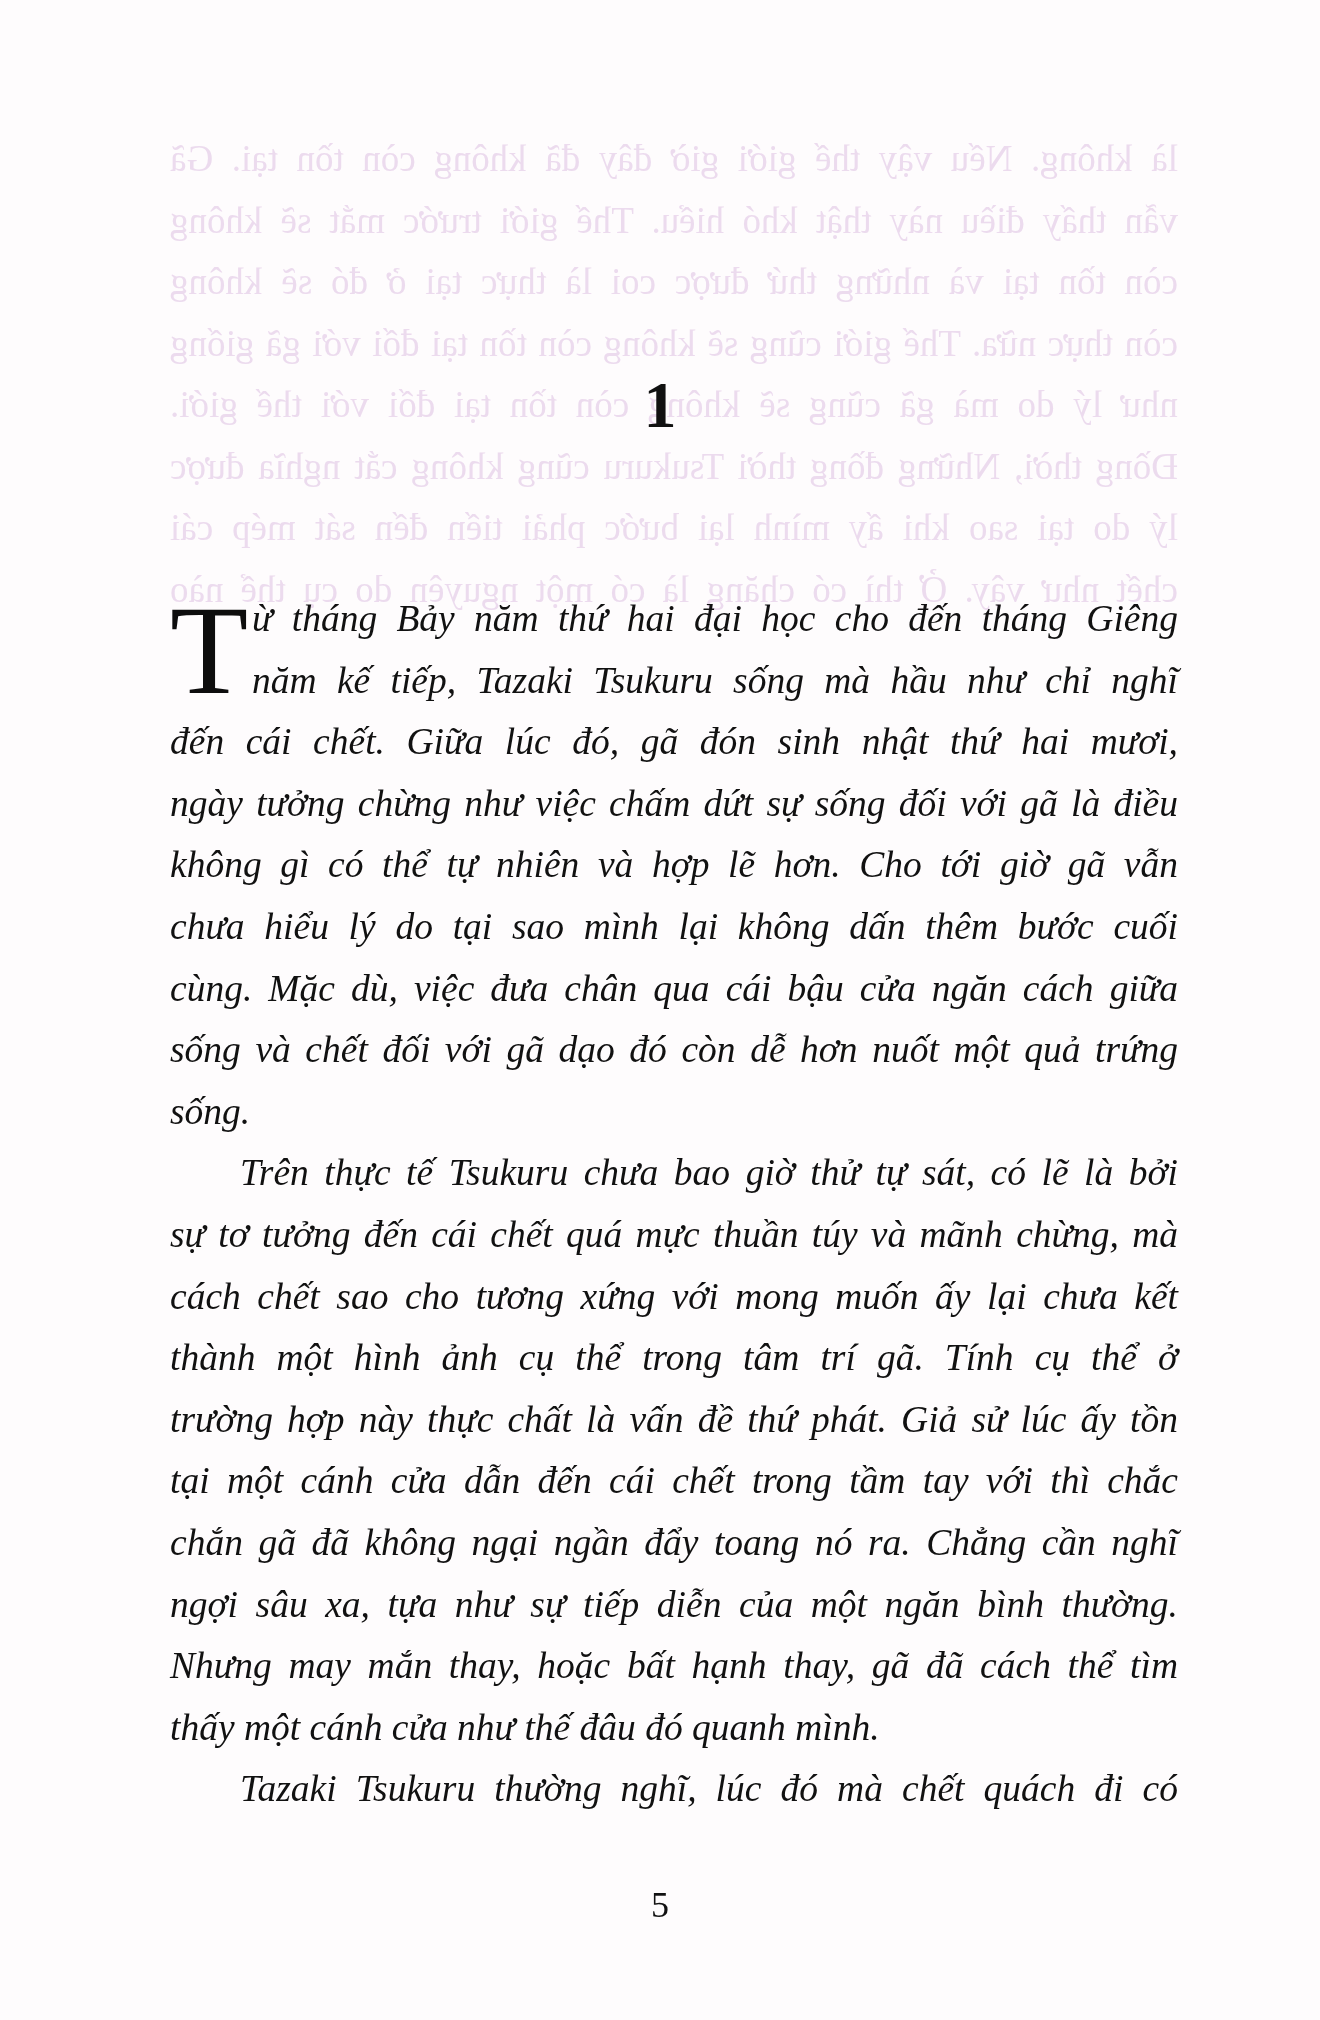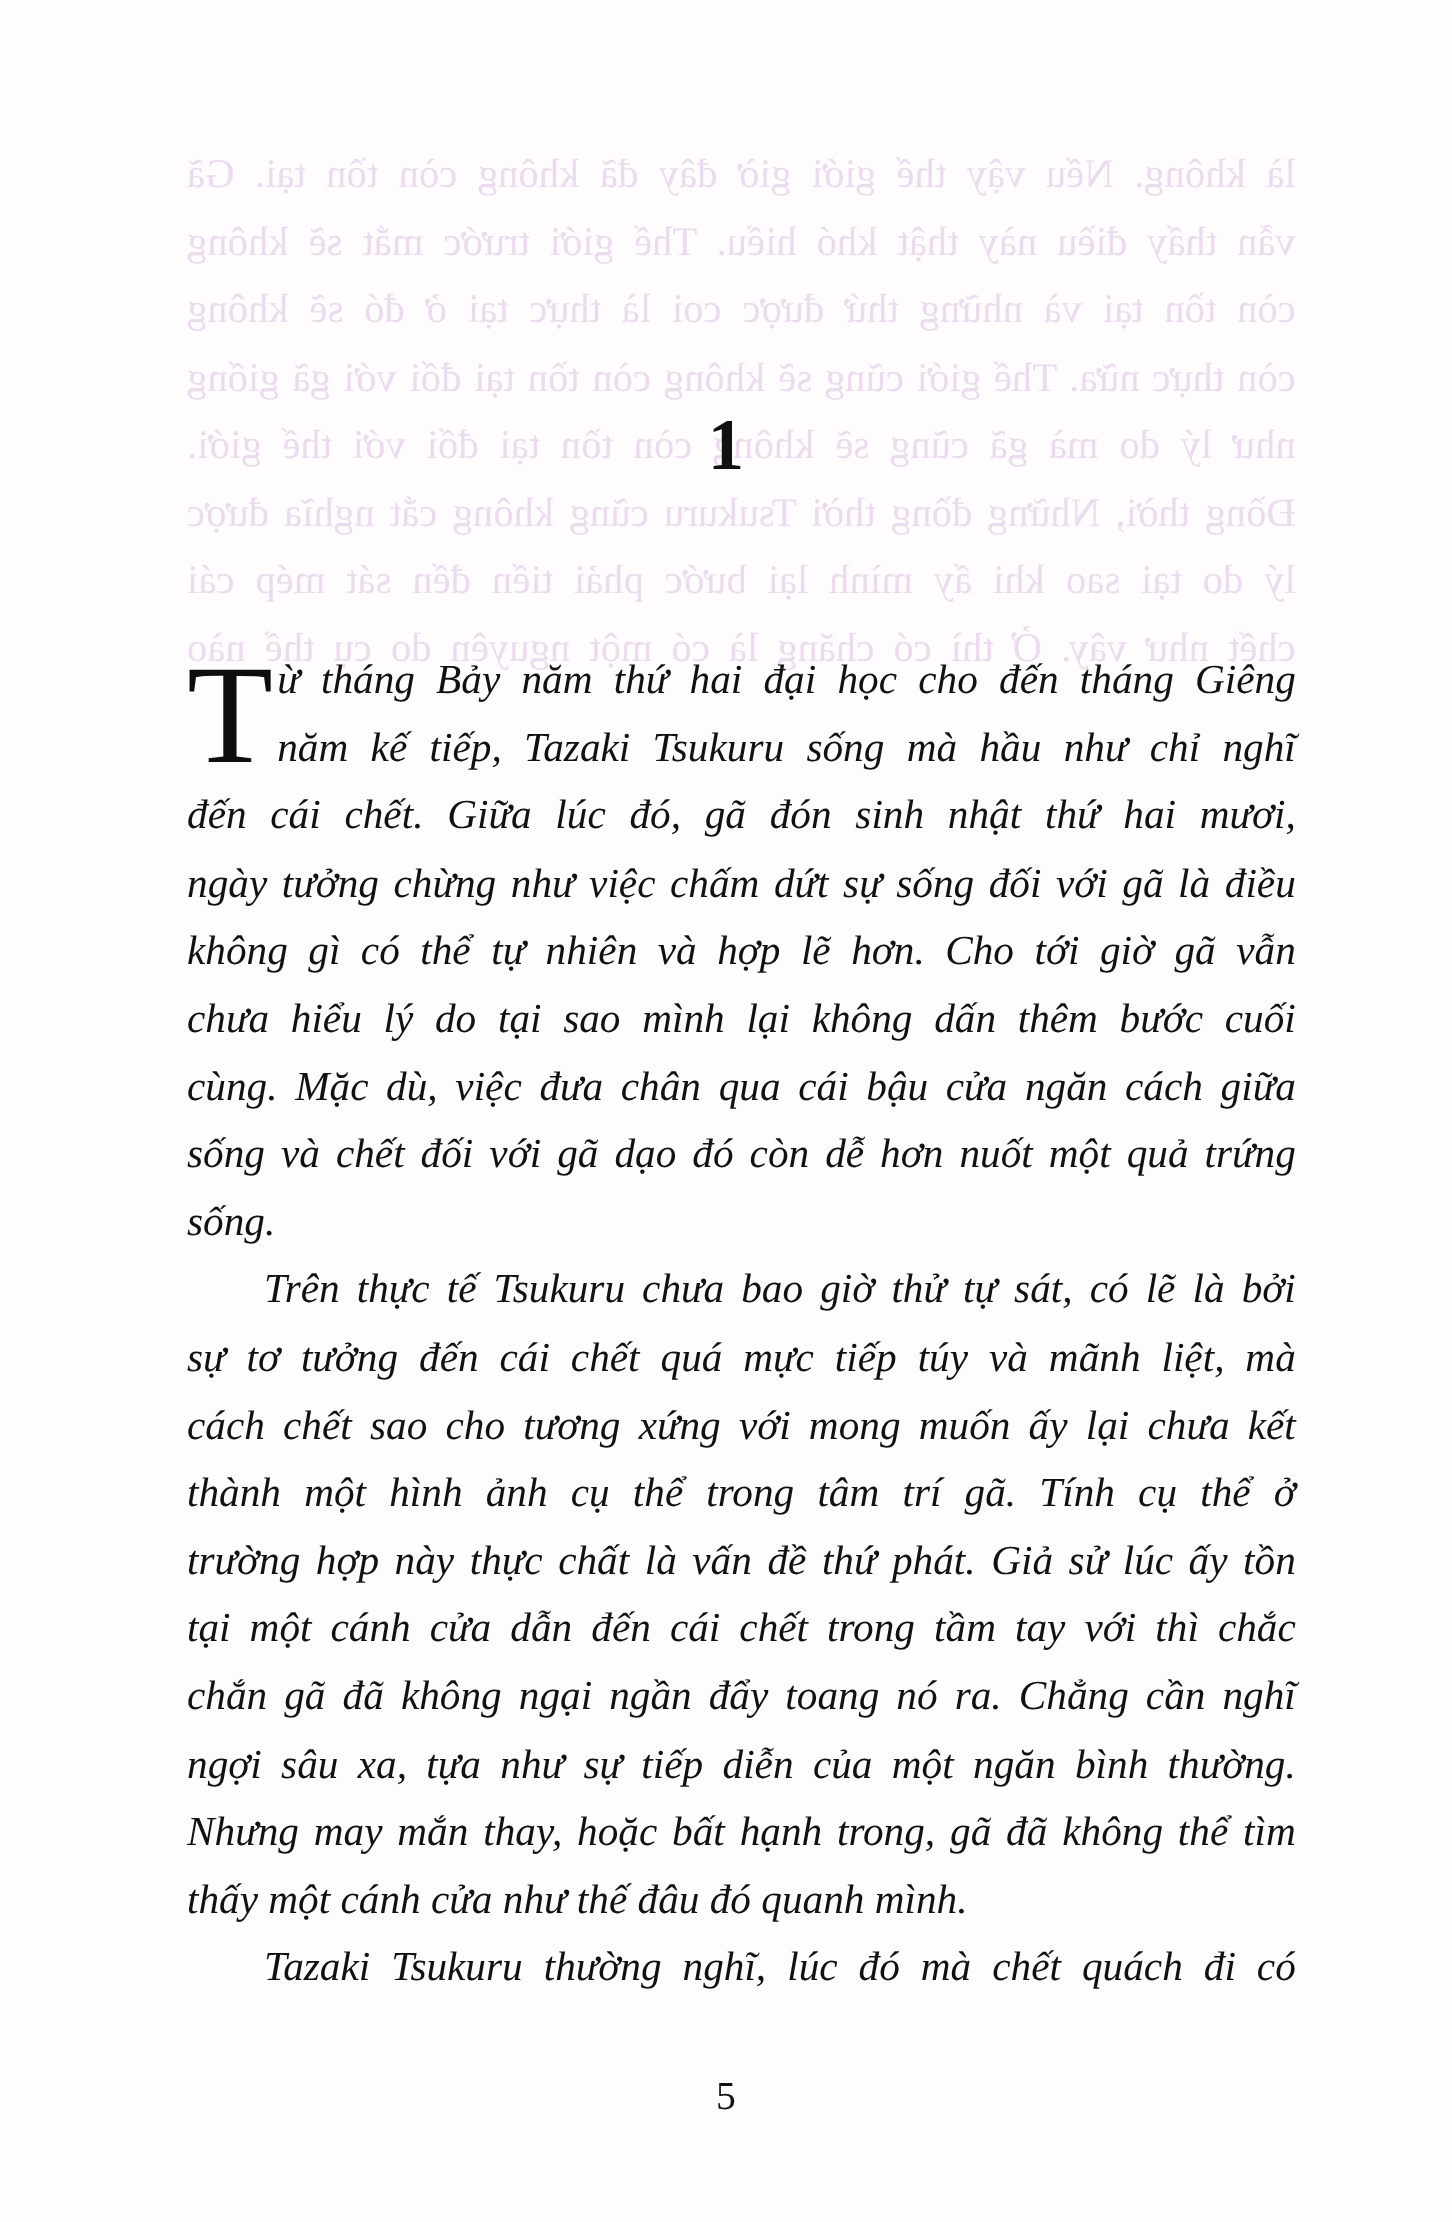--- a/index.html
+++ b/index.html
@@ -119,28 +119,28 @@
     <span class="line">ngày tưởng chừng như việc chấm dứt sự sống đối với gã là điều</span>
     <span class="line">không gì có thể tự nhiên và hợp lẽ hơn. Cho tới giờ gã vẫn</span>
     <span class="line">chưa hiểu lý do tại sao mình lại không dấn thêm bước cuối</span>
     <span class="line">cùng. Mặc dù, việc đưa chân qua cái bậu cửa ngăn cách giữa</span>
     <span class="line">sống và chết đối với gã dạo đó còn dễ hơn nuốt một quả trứng</span>
     <span class="line last">sống.</span>
   </div>
 
   <div class="paragraph">
     <span class="line indent">Trên thực tế Tsukuru chưa bao giờ thử tự sát, có lẽ là bởi</span>
-    <span class="line">sự tơ tưởng đến cái chết quá mực tiếp túy và mãnh liệt, mà</span>
+    <span class="line">sự tơ tưởng đến cái chết quá mực thuần túy và mãnh chừng, mà</span>
     <span class="line">cách chết sao cho tương xứng với mong muốn ấy lại chưa kết</span>
     <span class="line">thành một hình ảnh cụ thể trong tâm trí gã. Tính cụ thể ở</span>
     <span class="line">trường hợp này thực chất là vấn đề thứ phát. Giả sử lúc ấy tồn</span>
     <span class="line">tại một cánh cửa dẫn đến cái chết trong tầm tay với thì chắc</span>
     <span class="line">chắn gã đã không ngại ngần đẩy toang nó ra. Chẳng cần nghĩ</span>
     <span class="line">ngợi sâu xa, tựa như sự tiếp diễn của một ngăn bình thường.</span>
-    <span class="line">Nhưng may mắn thay, hoặc bất hạnh trong, gã đã không thể tìm</span>
+    <span class="line">Nhưng may mắn thay, hoặc bất hạnh thay, gã đã cách thể tìm</span>
     <span class="line last">thấy một cánh cửa như thế đâu đó quanh mình.</span>
   </div>
 
   <div class="paragraph">
     <span class="line indent">Tazaki Tsukuru thường nghĩ, lúc đó mà chết quách đi có</span>
   </div>
 </div>
 
 <div class="page-number">5</div>
 

